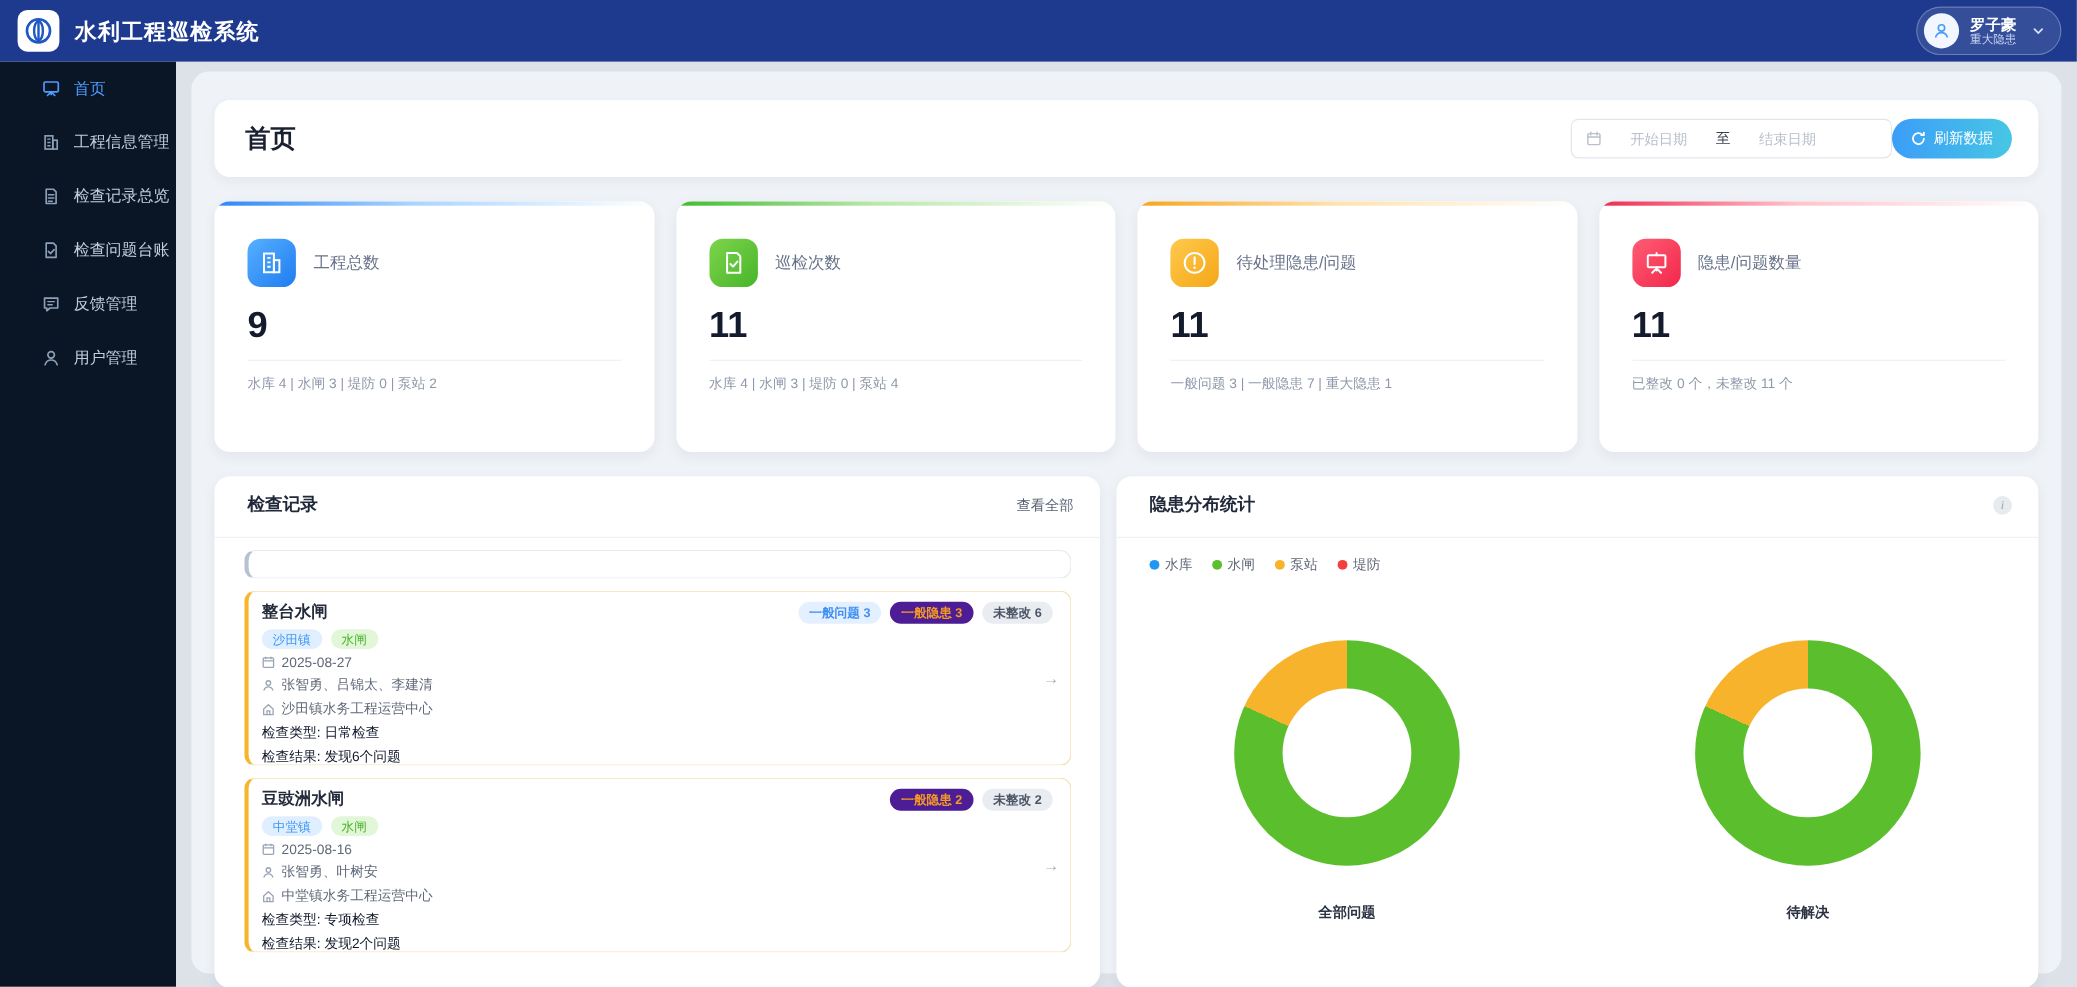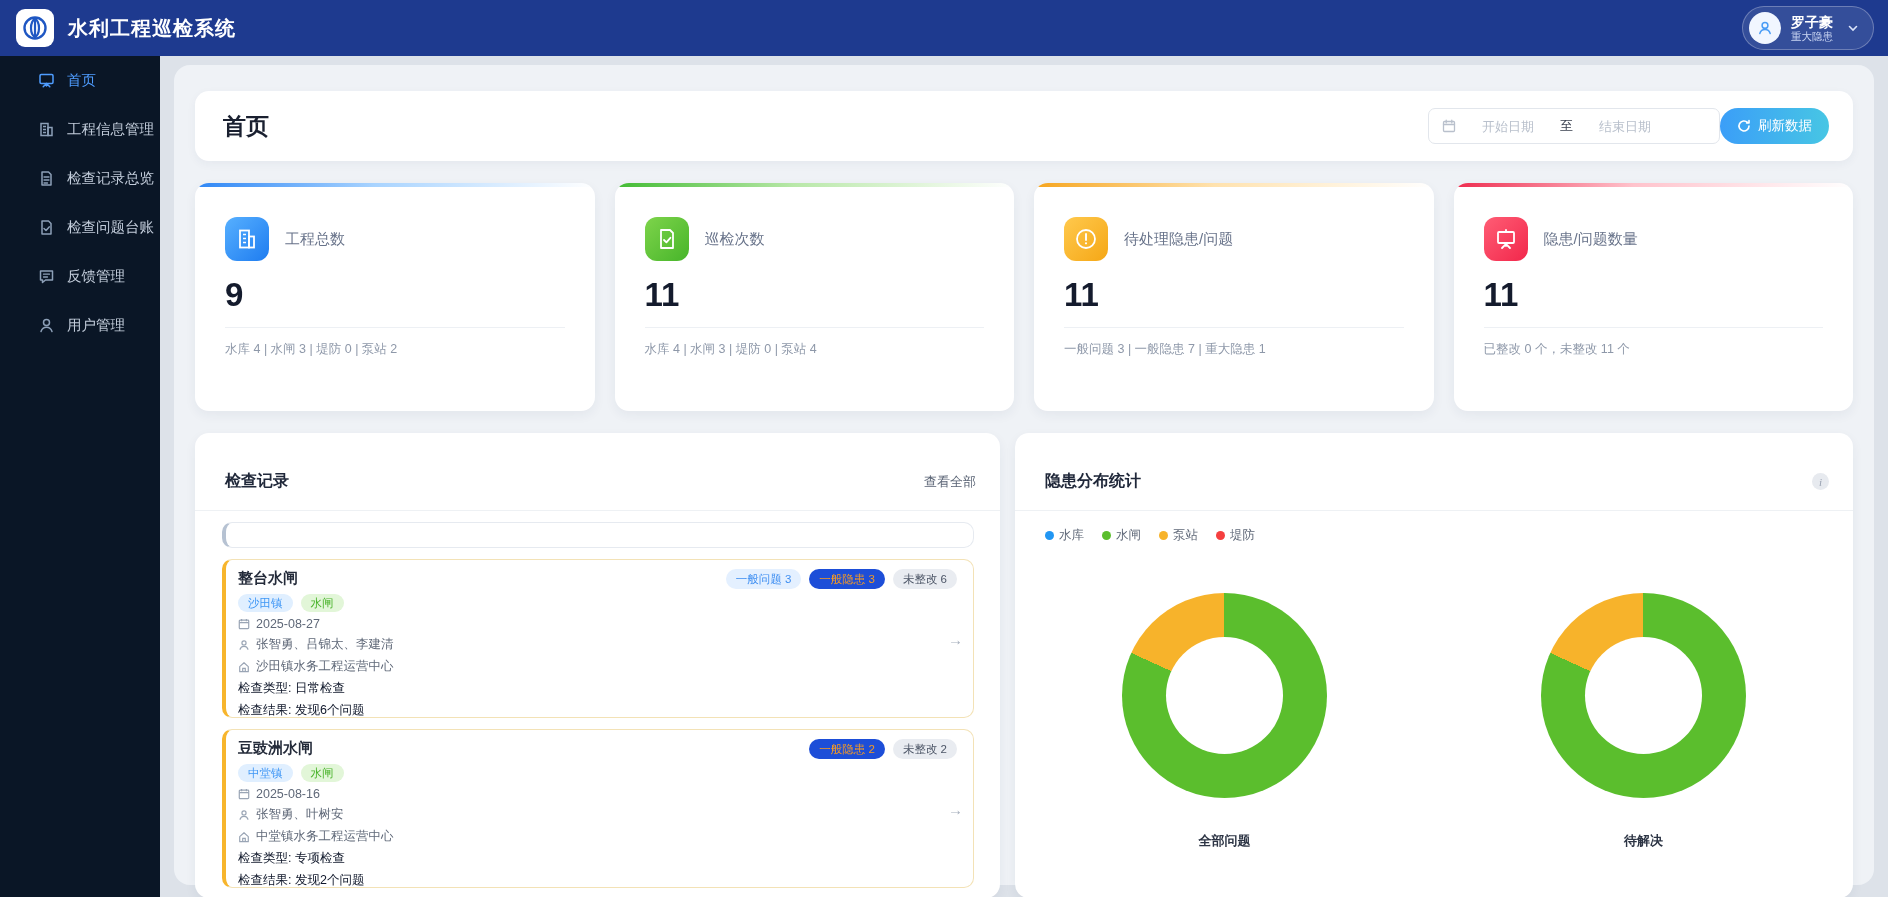--- a/index.html
+++ b/index.html
@@ -71,43 +71,43 @@
   .c3 .stat-ico { background:linear-gradient(135deg,#ff5d75,#f2274b); }
   .stat-label { font-size:15px; color:#68738a; }
   .stat-value { margin-top:15px; font-size:33px; font-weight:800; color:#141b2d; }
   .stat-div { height:1px; background:#edf0f4; margin-top:13px; }
   .stat-foot { margin-top:13px; font-size:12.5px; color:#8e98a9; }
 
   
   .panels { margin-top:22px; display:grid; grid-template-columns:805px 1fr; gap:15px; height:465px; }
   .panel { background:#fff; border-radius:14px; box-shadow:0 4px 12px rgba(30,50,90,.06);
     overflow:hidden; display:flex; flex-direction:column; }
-  .panel-head { display:flex; align-items:center; padding:38px 24px 18px 30px;
+  .panel-head { display:flex; align-items:center; padding:16px 24px 18px 30px;
     border-bottom:1px solid #eef1f4; }
   .panel-title { font-size:16px; font-weight:700; color:#20283a; }
   .view-all { margin-left:auto; font-size:13px; color:#5a6475; cursor:pointer; }
   .info-ico { margin-left:auto; width:17px; height:17px; border-radius:50%;
     background:#e7eaef; color:#98a1b0; font-size:11px; font-style:italic;
     font-family:"Liberation Serif","DejaVu Serif",serif; display:flex;
     align-items:center; justify-content:center; cursor:pointer; }
 
   
   .rec-list { padding:11px 26px 0 27px; overflow:hidden; flex:1; }
   .rec-partial { height:26px; border:1px solid #e6eaf0; border-left:4px solid #b6c2d2;
     border-radius:10px; background:#fff; overflow:hidden; padding:3px 0 0 12px; margin-bottom:11px; }
   .rec-partial .muted-line { font-size:12.5px; color:#a7b0bf;margin-top:27px; }
   .rec-card { position:relative; height:159px; border:1px solid #f3e2b6;
     border-left:4px solid #f7b52c; border-radius:10px; background:#fff;
     padding:9px 16px 0 12px; margin-bottom:11px; cursor:pointer; }
   .rec-name { font-size:15px; font-weight:700; color:#242b3a; }
-  .rec-badges { position:absolute; top:9px; right:16px; display:flex; gap:8px; }
+  .rec-badges { position:absolute; top:9px; right:16px; display:flex; gap:8px;font-weight:bold; }
   .badge { height:20px; padding:0 10px; border-radius:10px; font-size:11.5px;
     display:flex; align-items:center; }
   .b-blue { background:#e4f0ff; color:#3e8ef2; }
-  .b-orange { background:#1d4ed8; color:#f59a23; }
+  .b-orange { background:#4c1d95; color:#f59a23; }
   .b-gray { background:#e9ecf1; color:#4c5566; }
   .rec-tags { margin-top:6px; display:flex; gap:8px; }
   .tag { height:18px; padding:0 10px; border-radius:9px; font-size:11.5px;
     display:flex; align-items:center; }
   .t-blue { background:#e0efff; color:#3e96f5; }
   .t-green { background:#e2f6d8; color:#49b32a; }
   .rec-row { margin-top:5px; display:flex; align-items:center; gap:6px;
     font-size:12.5px; color:#5f6878; }
   .rec-row .ri { color:#9aa5b5; display:flex; }
   .rec-row.muted { color:#0f172a; }

